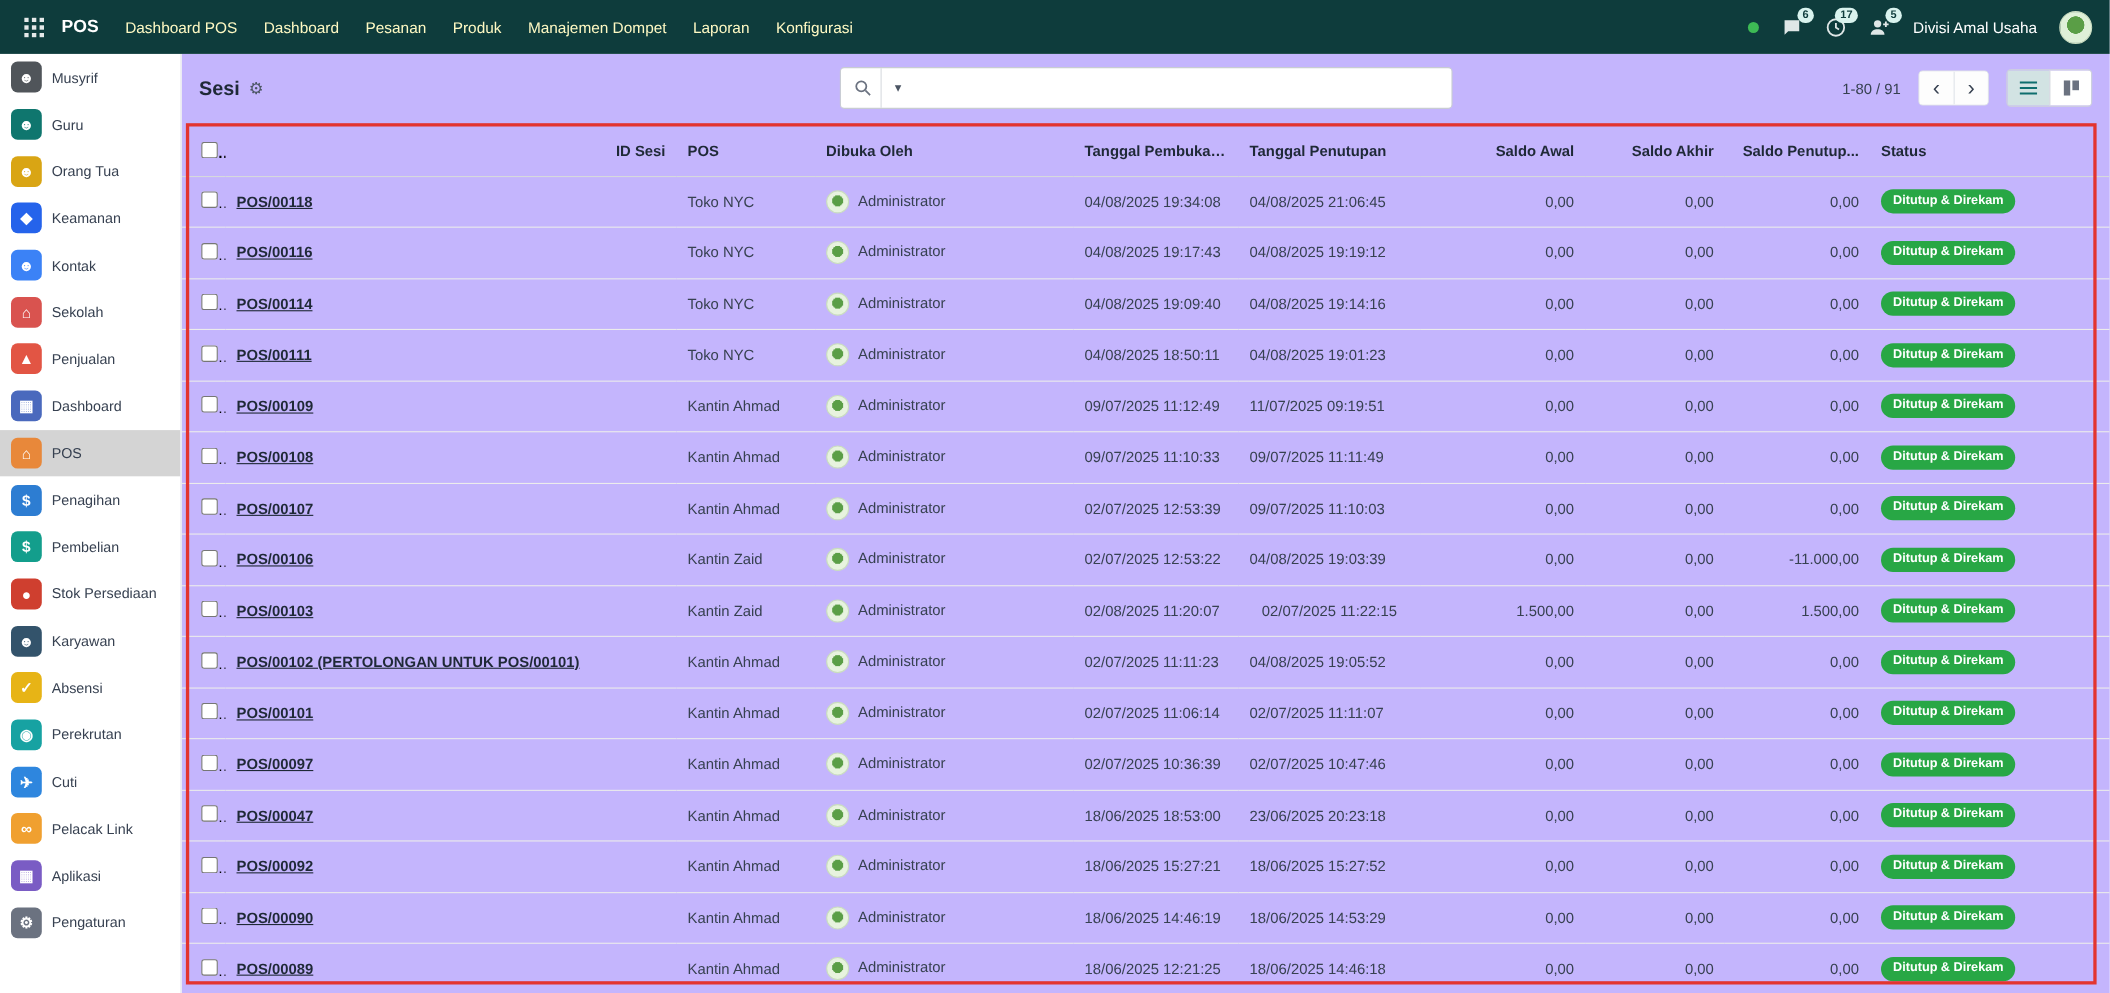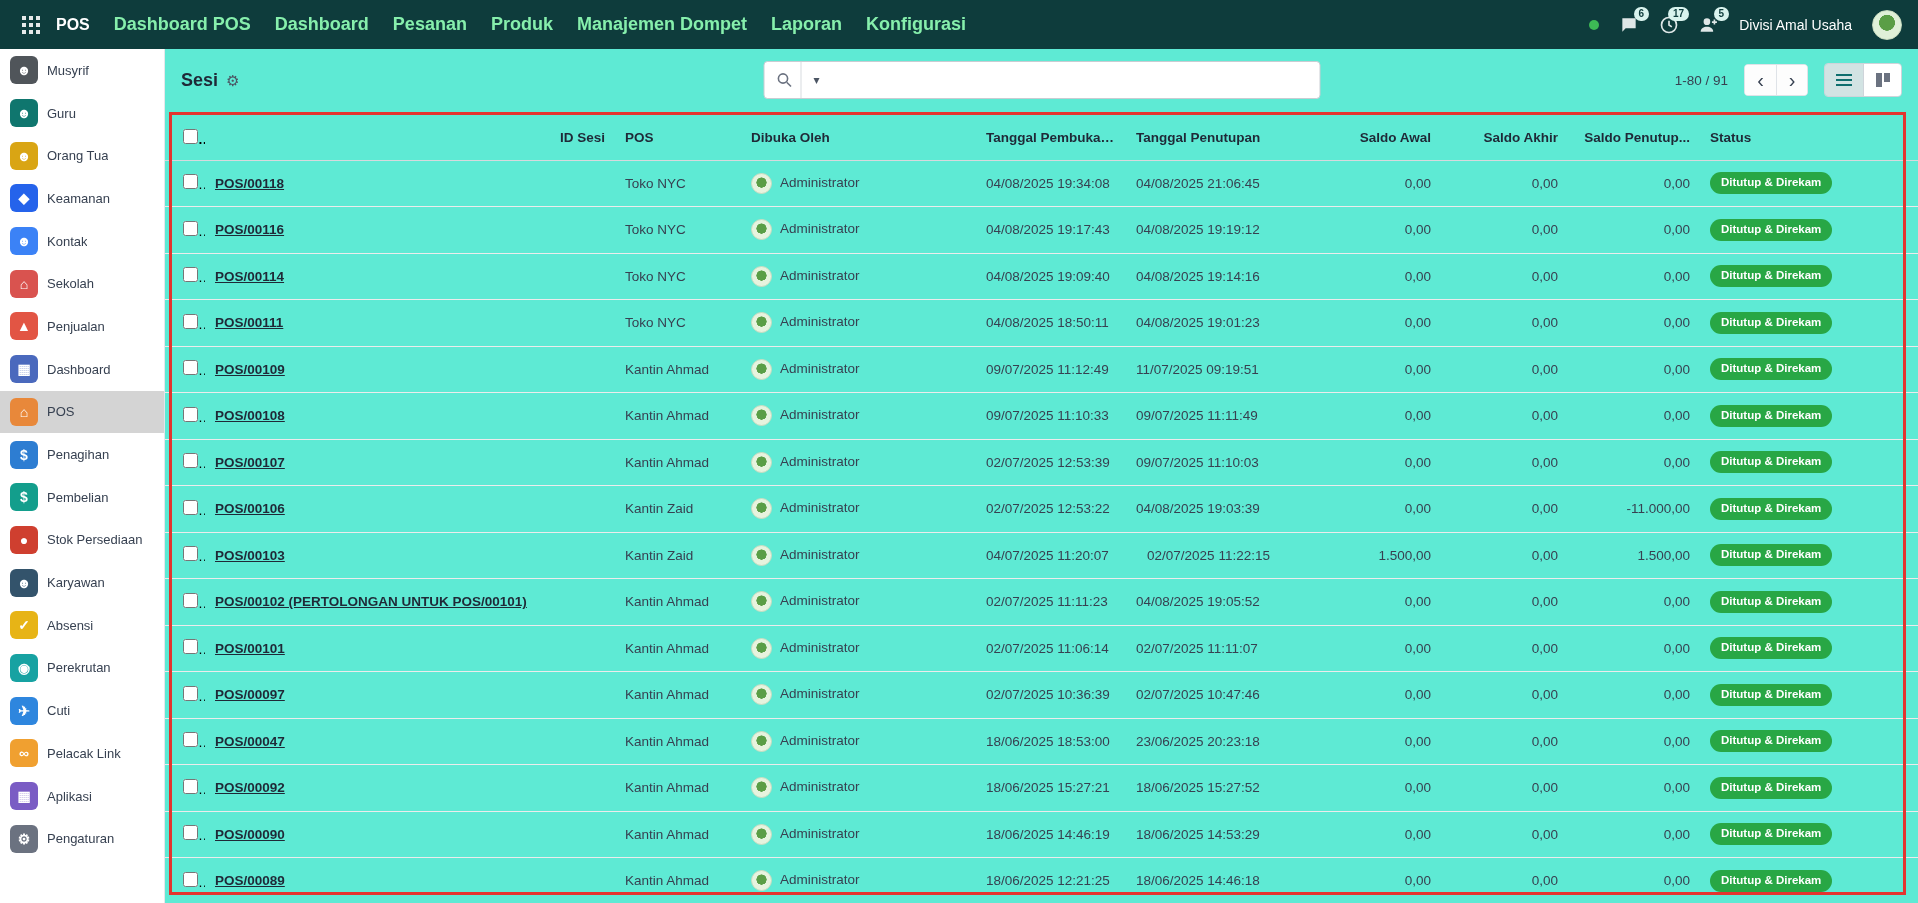--- a/index.html
+++ b/index.html
@@ -15,21 +15,21 @@
   
   .navbar {
     position: absolute; top: 0; left: 0; width: 1918px; height: 49px;
     background: #0e3c3c; display: flex; align-items: center;
     justify-content: space-between; z-index: 60; color: #e7ecec;
   }
   .nav-left { display: flex; align-items: center; height: 100%; padding-left: 14px; }
   .apps-grid-btn { display: flex; align-items: center; justify-content: center; width: 34px; height: 100%; cursor: pointer; }
   .brand { font-size: 16px; font-weight: 700; color: #fff; margin: 0 12px 0 8px; }
   .nav-menus { display: flex; align-items: center; height: 100%; }
-  .nav-item { padding: 0 12px; height: 100%; display: flex; align-items: center; font-size: 18px; color: #86efac; cursor: pointer; white-space: nowrap; font-weight: bold; }
+  .nav-item { padding: 0 12px; height: 100%; display: flex; align-items: center; font-size: 14px; color: #fef9c3; cursor: pointer; white-space: nowrap; }
   .nav-right { display: flex; align-items: center; gap: 20px; padding-right: 16px; height: 100%; }
   .online-dot { width: 10px; height: 10px; border-radius: 50%; background: #3dba55; }
   .systray-item { position: relative; display: flex; align-items: center; cursor: pointer; }
   .badge-count {
     position: absolute; top: -8px; right: -10px; background: #d9f3ee; color: #0e3c3c;
     border-radius: 9px; font-size: 10px; font-weight: 700; padding: 1px 5px; line-height: 1.25;
   }
   .company-name { font-size: 14px; color: #fff; white-space: nowrap; cursor: pointer; }
   .topbar-avatar {
     width: 30px; height: 30px; border-radius: 50%; cursor: pointer;
@@ -46,21 +46,21 @@
   .sb-item.active { background: #d4d4d4; }
   .sb-icon {
     width: 28px; height: 28px; border-radius: 6px; color: #fff; flex: 0 0 28px;
     display: flex; align-items: center; justify-content: center;
     font-size: 14px; font-weight: 700;
   }
   .sb-icon.light { font-size: 11px; }
   .sb-label { font-size: 13px; color: #374151; margin-left: 9px; white-space: nowrap; overflow: hidden; }
 
   
-  .main { position: absolute; top: 49px; left: 165px; width: 1753px; height: 854px; background: #5eead4; }
+  .main { position: absolute; top: 49px; left: 165px; width: 1753px; height: 854px; background: #c4b5fd; }
 
   .control-panel { position: relative; height: 62px; display: flex; align-items: center; padding: 0 16px; }
   .cp-left { display: flex; align-items: center; gap: 8px; }
   .page-title { font-size: 18px; font-weight: 600; color: #1f2937; }
   .title-gear { font-size: 15px; color: #4b5563; cursor: pointer; line-height: 1; }
 
   .cp-center { position: absolute; left: 50%; transform: translateX(-50%); }
   .search-box {
     width: 557px; height: 38px; border: 1px solid #c8ccd2; border-radius: 4px;
     display: flex; align-items: center; background: #fff;
@@ -412,21 +412,21 @@
             <td style="text-align: right;">0,00</td>
             <td style="text-align: right;">0,00</td>
             <td style="text-align: right;">-11.000,00</td>
             <td style="text-align: left;"><span class="badge">Ditutup &amp; Direkam</span></td>
           </tr>
           <tr>
             <td class="cb-cell"><input type="checkbox" style=""></td>
             <td class="cell-id" style="text-align: left;">POS/00103</td>
             <td style="text-align: left;">Kantin Zaid</td>
             <td class="cell-user" style="text-align: left;"><span class="avatar"></span><span>Administrator</span></td>
-            <td style="text-align: left;">04/07/2025 11:20:07</td>
+            <td style="text-align: left;">02/08/2025 11:20:07</td>
             <td style="text-align: center;">02/07/2025 11:22:15</td>
             <td style="text-align: right;">1.500,00</td>
             <td style="text-align: right;">0,00</td>
             <td style="text-align: right;">1.500,00</td>
             <td style="text-align: left;"><span class="badge">Ditutup &amp; Direkam</span></td>
           </tr>
           <tr>
             <td class="cb-cell"><input type="checkbox" style=""></td>
             <td class="cell-id" style="text-align: left;">POS/00102 (PERTOLONGAN UNTUK POS/00101)</td>
             <td style="text-align: left;">Kantin Ahmad</td>

